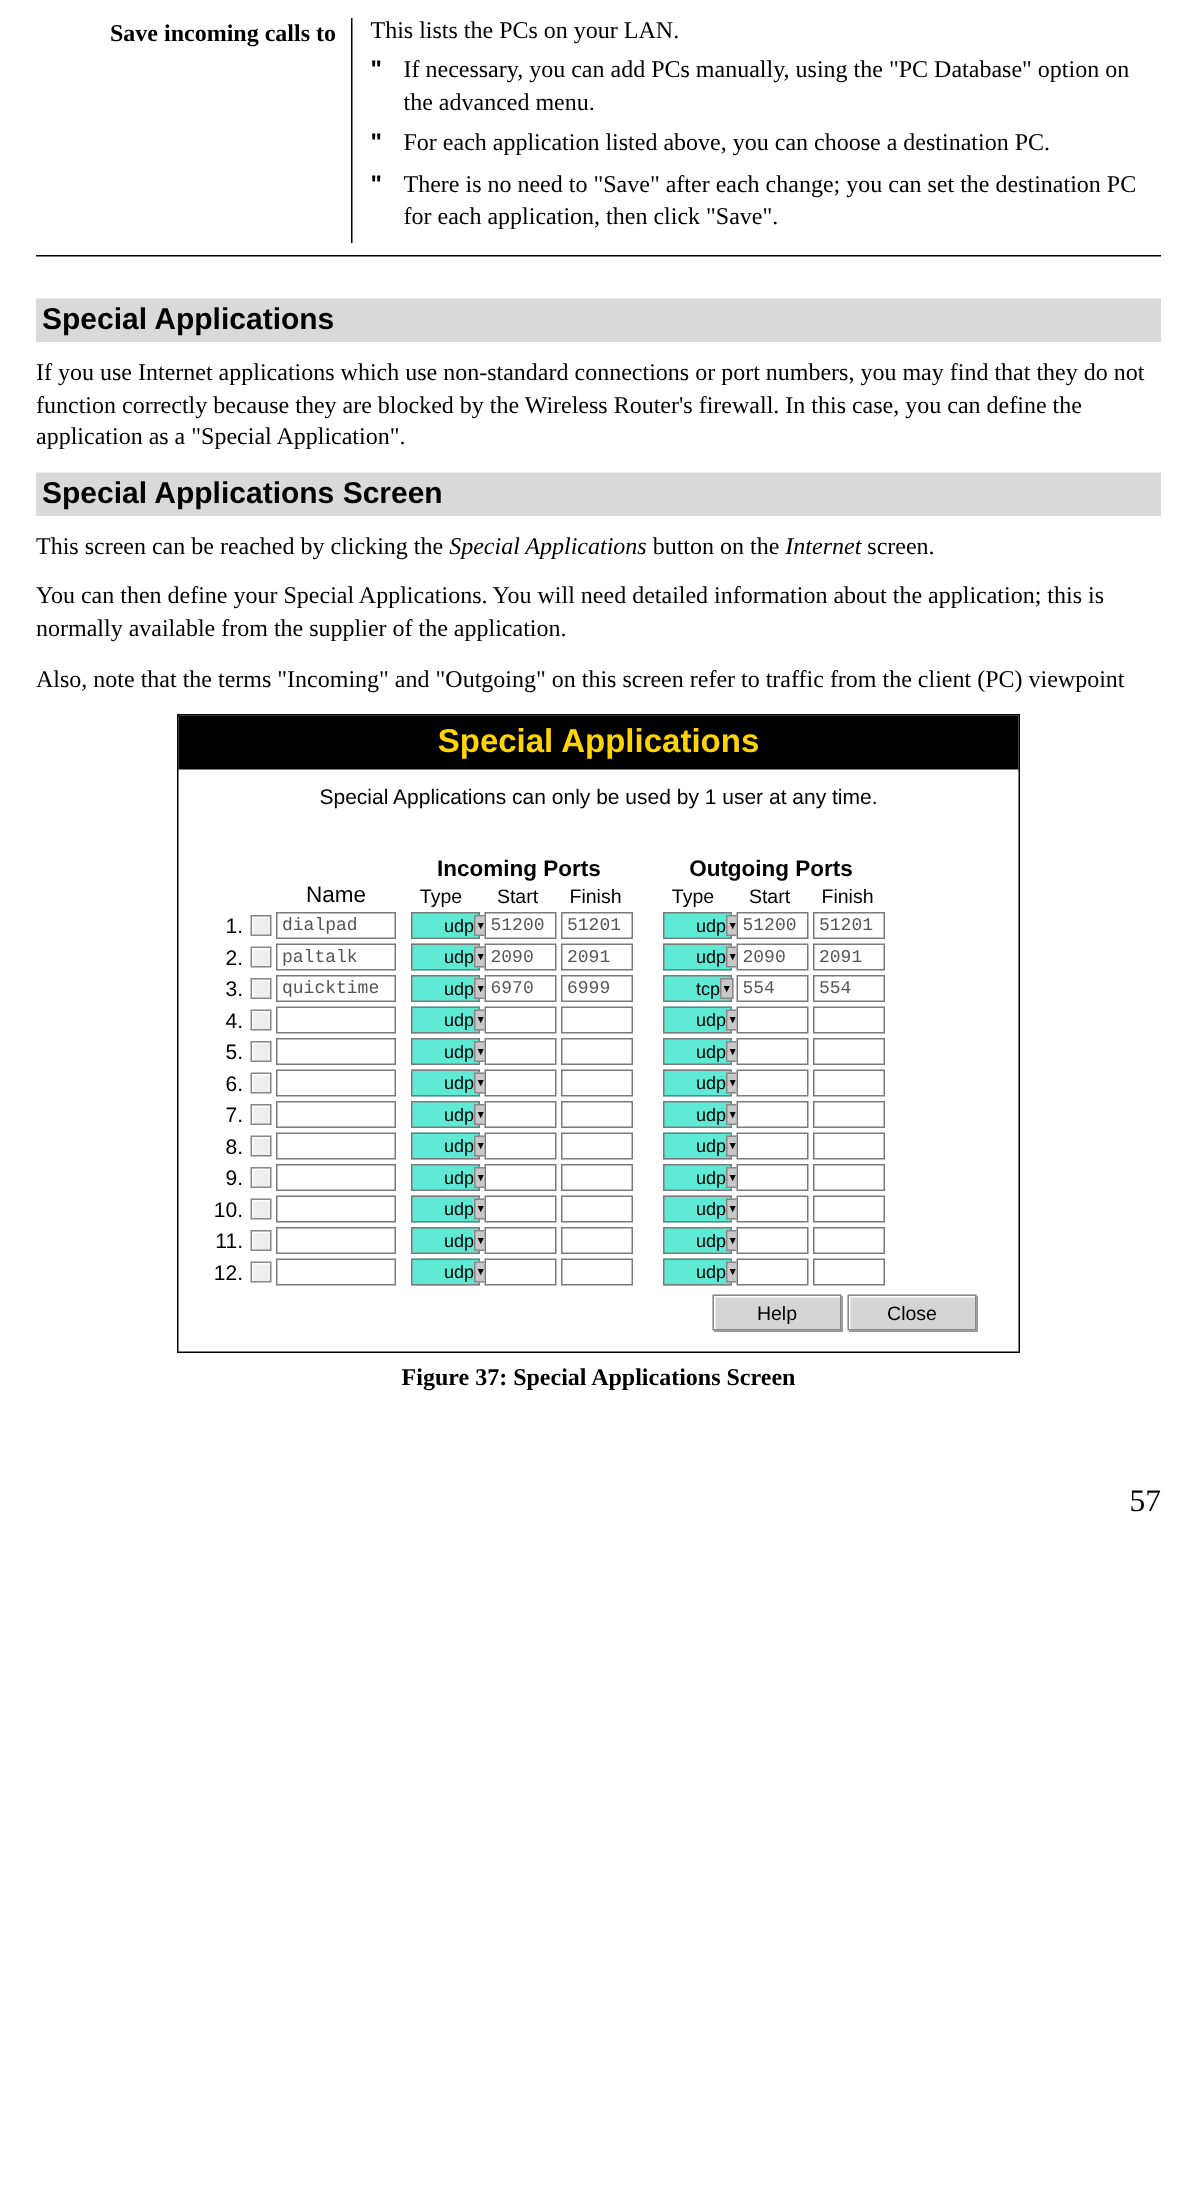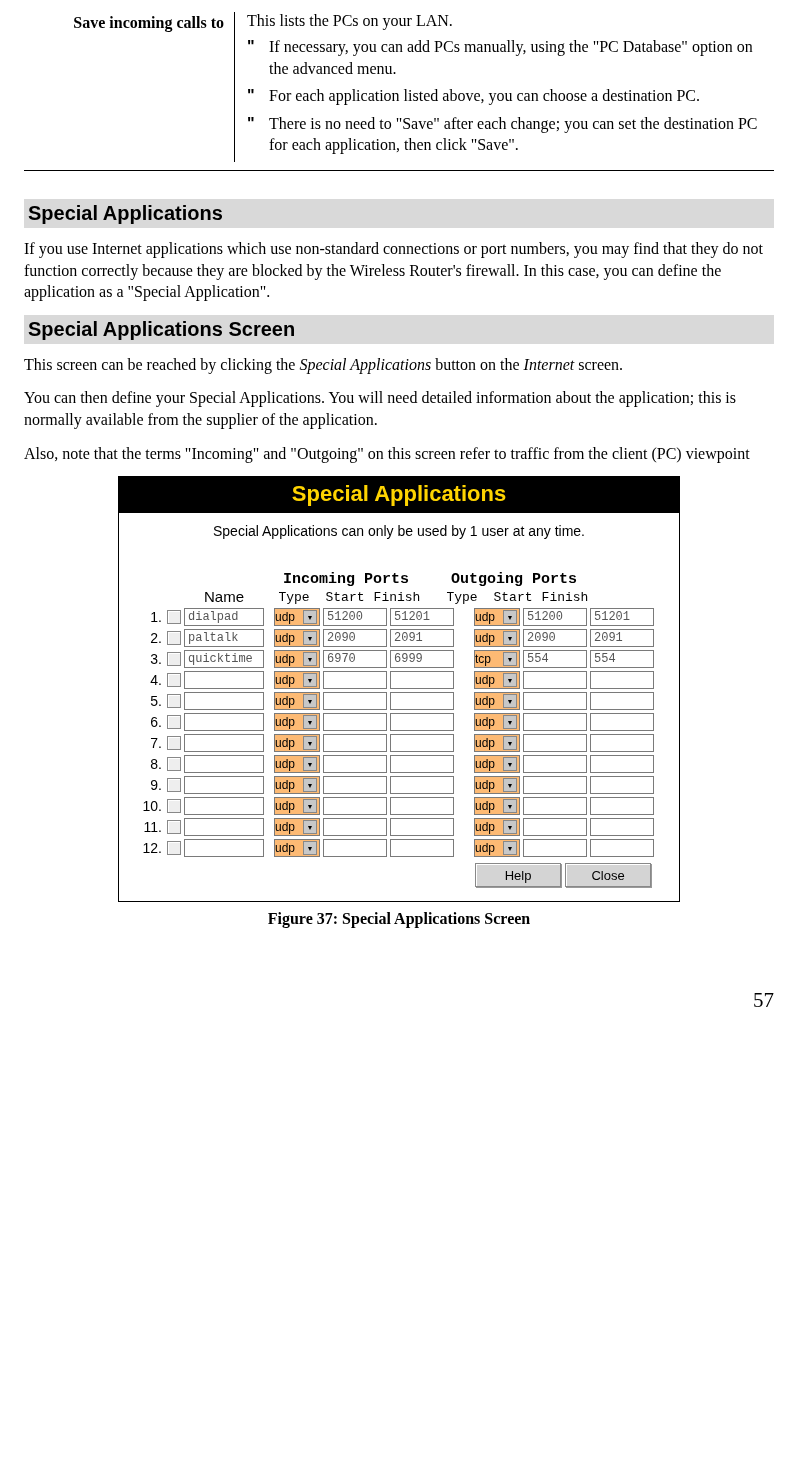--- a/index.html
+++ b/index.html
@@ -94,21 +94,21 @@
   }
   .col-headers {
     display: flex;
     align-items: flex-end;
     margin-bottom: 2px;
   }
   .spacer-num { width: 30px; }
   .spacer-chk { width: 18px; }
   .hdr-name { width: 82px; font-weight: normal; font-size: 15px; text-align:center;}
   .group-wrap { display:flex; gap:18px; }
-  .group { display:flex; flex-direction:column; align-items:center;font-family:Liberation Mono, monospace; }
+  .group { display:flex; flex-direction:column; align-items:center; }
   .group-title { font-weight: bold; font-size: 15px; margin-bottom:2px;}
   .sub-row { display:flex; gap:4px; font-size:13px;}
   .sub-row .t1{width:46px; text-align:center;}
   .sub-row .t2{width:48px; text-align:center;}
   .sub-row .t3{width:48px; text-align:center;}
   .rows { }
   .app-row {
     display: flex;
     align-items: center;
     margin: 3px 0;
@@ -125,29 +125,29 @@
     background: #fff;
     font-size: 12px;
     padding: 0 3px;
     box-sizing: border-box;
     font-family: "Courier New", monospace;
     color:#555;
   }
   .txt.name { width: 80px; }
   .sel {
     height: 18px; width:46px;
-    border:1px solid #7a7a7a; background:#fdba74;
+    border:1px solid #7a7a7a; background:#5eead4;
     display:inline-flex; align-items:center; justify-content:space-between;
-    padding:0 2px 0 0; font-size:12px; box-sizing:border-box;
+    padding:0 2px 0 21px; font-size:12px; box-sizing:border-box;
   }
   .sel .arr {
     width:12px;height:12px;background:#c8c8c8;border:1px solid #888;
     display:inline-flex;align-items:center;justify-content:center;font-size:7px;
   }
-  .txt.port { width: 64px; }
+  .txt.port { width: 48px; }
   .port-group { display:flex; gap:3px; align-items:center;}
   .group-gap { width:14px; }
   .btn-row { display:flex; justify-content:center; gap:4px; margin-top:16px;}
   .btn-row.right { justify-content:flex-end; margin-top:6px; padding-right:12px;}
   .btn {
     min-width:64px; height:22px;
     border:1px solid #888; background:#d4d4d4;
     font-size:13px; font-family:Arial,sans-serif;
     display:inline-flex;align-items:center;justify-content:center;
     box-shadow: 1px 1px 0 #999, inset 1px 1px 0 #fff;

